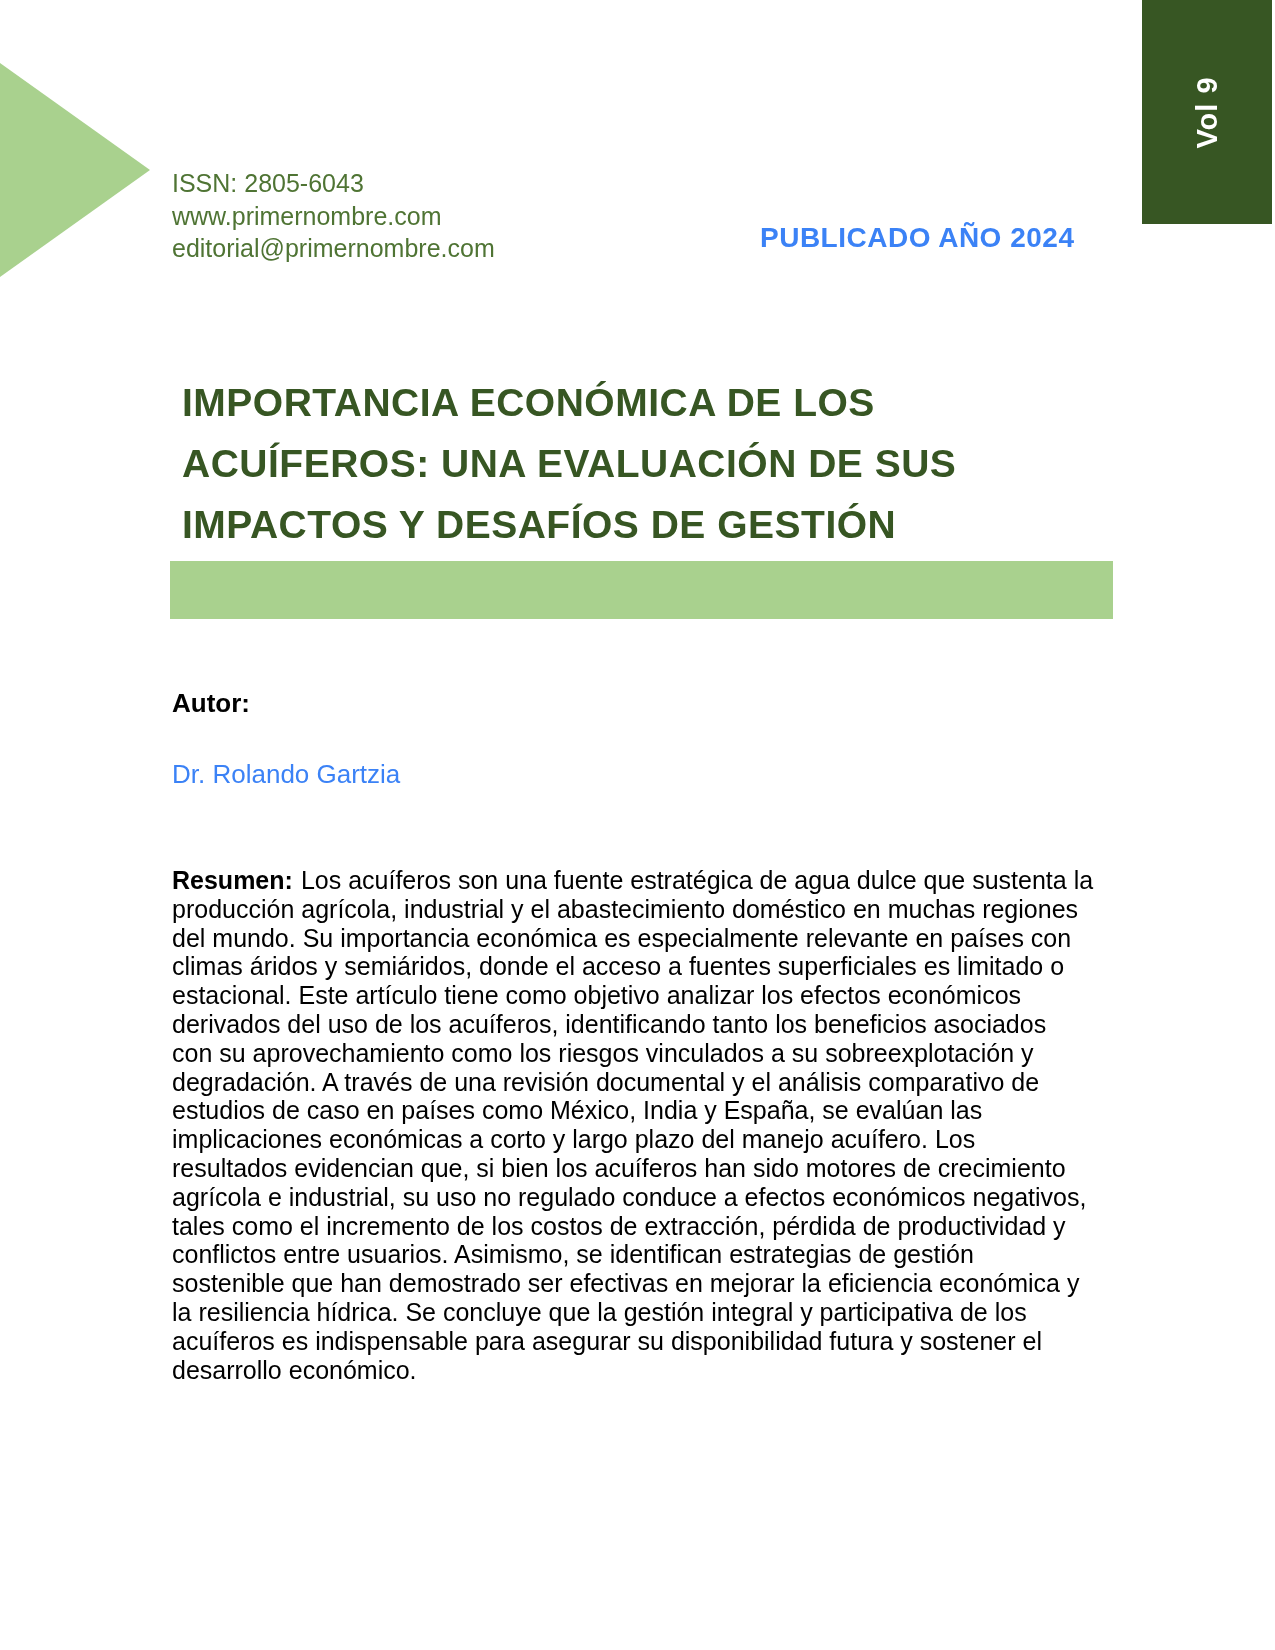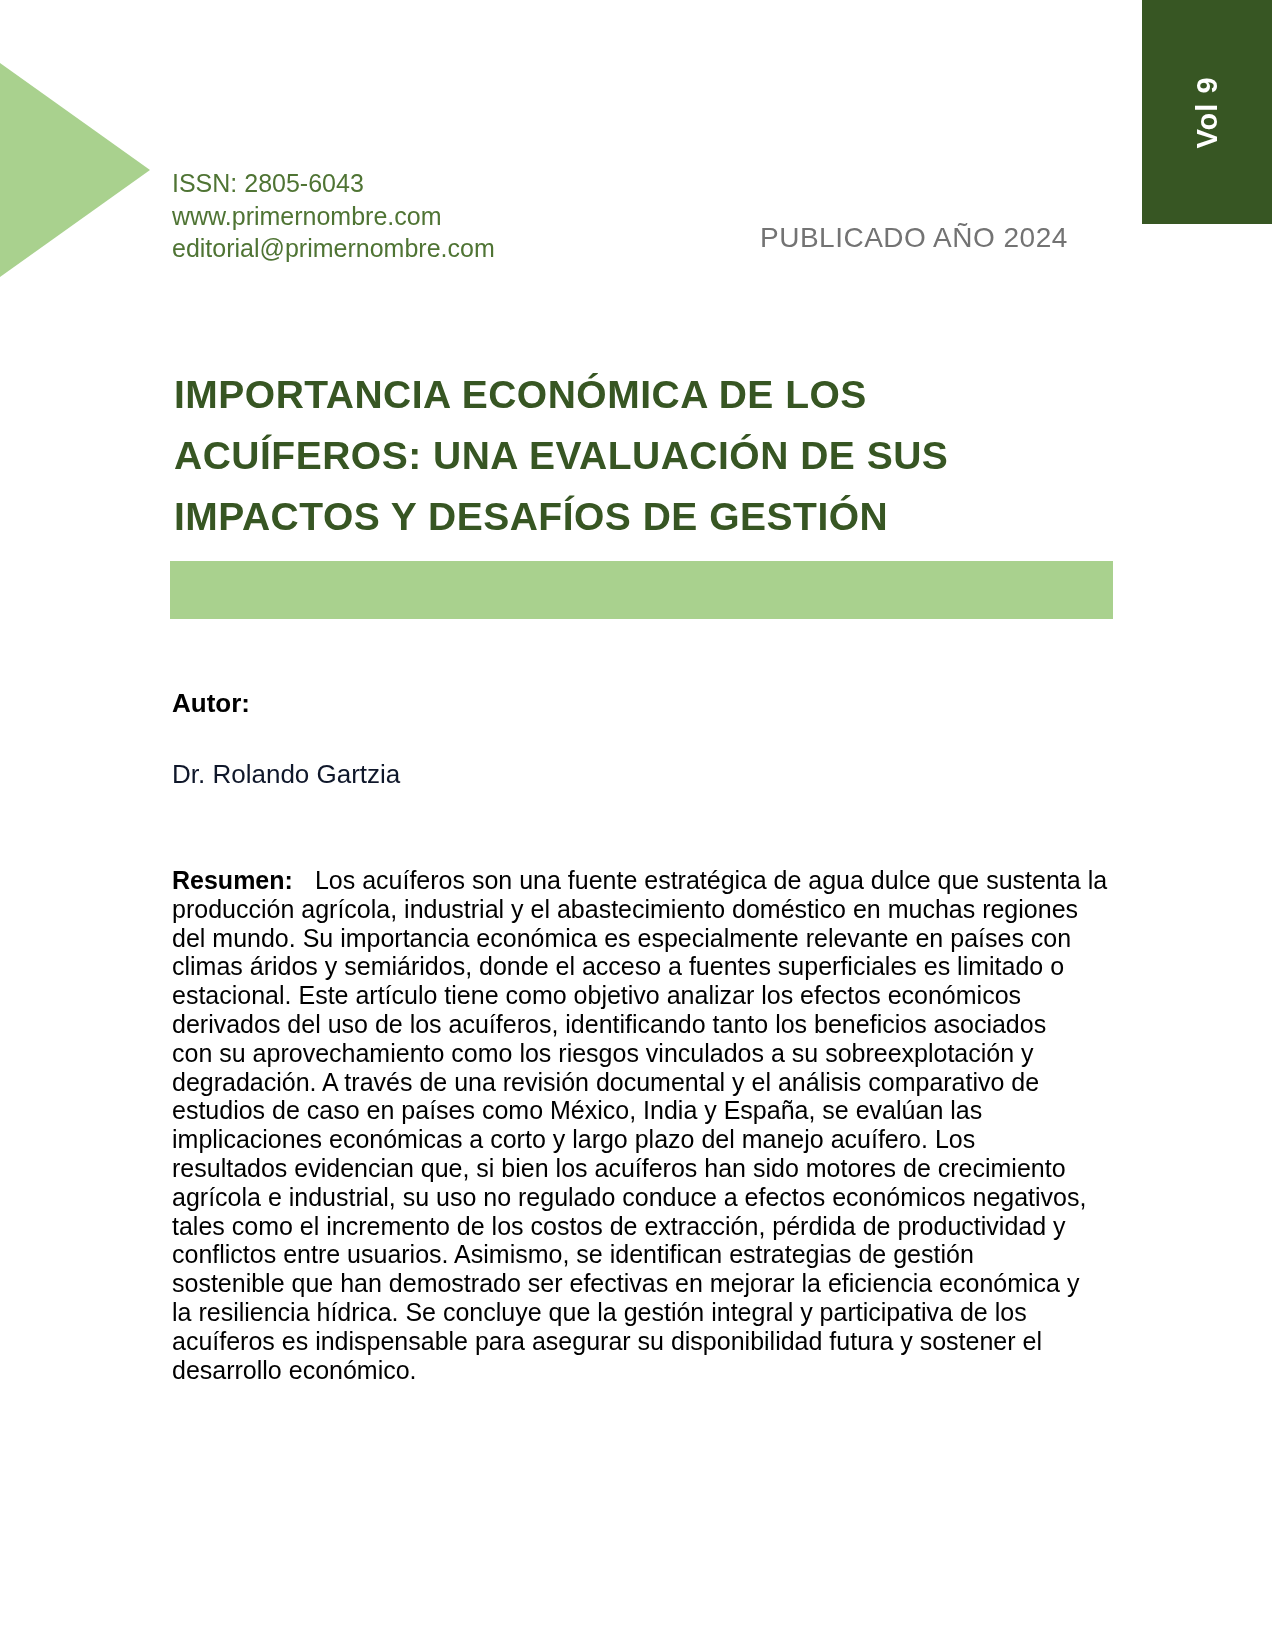--- a/index.html
+++ b/index.html
@@ -56,22 +56,23 @@
     font-size: 25px;
     line-height: 32.5px;
     color: #4F7434;
   }
 
   .published {
     position: absolute;
     left: 760px;
     top: 222px;
     font-size: 28px;
-    color: #737373;
+    color: #3b82f6;
     letter-spacing: 0.5px;
+    font-weight: bold;
   }
 
   
   .title {
     position: absolute;
     left: 170px;
     top: 360px;
     width: 1000px;
     font-size: 39px;
     font-weight: bold;
@@ -97,38 +98,38 @@
     top: 688px;
     font-size: 26px;
     font-weight: bold;
     color: #000000;
   }
   .author-name {
     position: absolute;
     left: 172px;
     top: 759px;
     font-size: 26px;
-    color: #0f172a;
+    color: #3b82f6;
   }
 
   .body-par {
     position: absolute;
     left: 172px;
     width: 1010px;
     font-size: 25px;
     line-height: 28.8px;
     color: #000000;
   }
   .body-par .par-text {
     white-space: pre-line;
     text-align: right;
   }
   .body-par .par-label {
     font-weight: bold;
-    margin-right: 22px;
+    margin-right: 8px;
   }
   .resumen { top: 866px; }
   .abstract { top: 1423px; }
 </style>
 </head>
 <body>
 
 <div class="page">
 
   <div class="triangle"></div>
@@ -138,21 +139,21 @@
   </div>
 
   <div class="meta">
     <div>ISSN: 2805-6043</div>
     <div>www.primernombre.com</div>
     <div>editorial@primernombre.com</div>
   </div>
 
   <div class="published">PUBLICADO AÑO 2024</div>
 
-  <h1 class="title" style="margin:4px;">IMPORTANCIA ECONÓMICA DE LOS
+  <h1 class="title" style="margin:12px;">IMPORTANCIA ECONÓMICA DE LOS
 ACUÍFEROS: UNA EVALUACIÓN DE SUS
 IMPACTOS Y DESAFÍOS DE GESTIÓN</h1>
 
   <div class="bar"></div>
 
   <div class="author-label">Autor:</div>
 
   <div class="author-name">Dr. Rolando Gartzia</div>
 
   <div class="body-par resumen">

